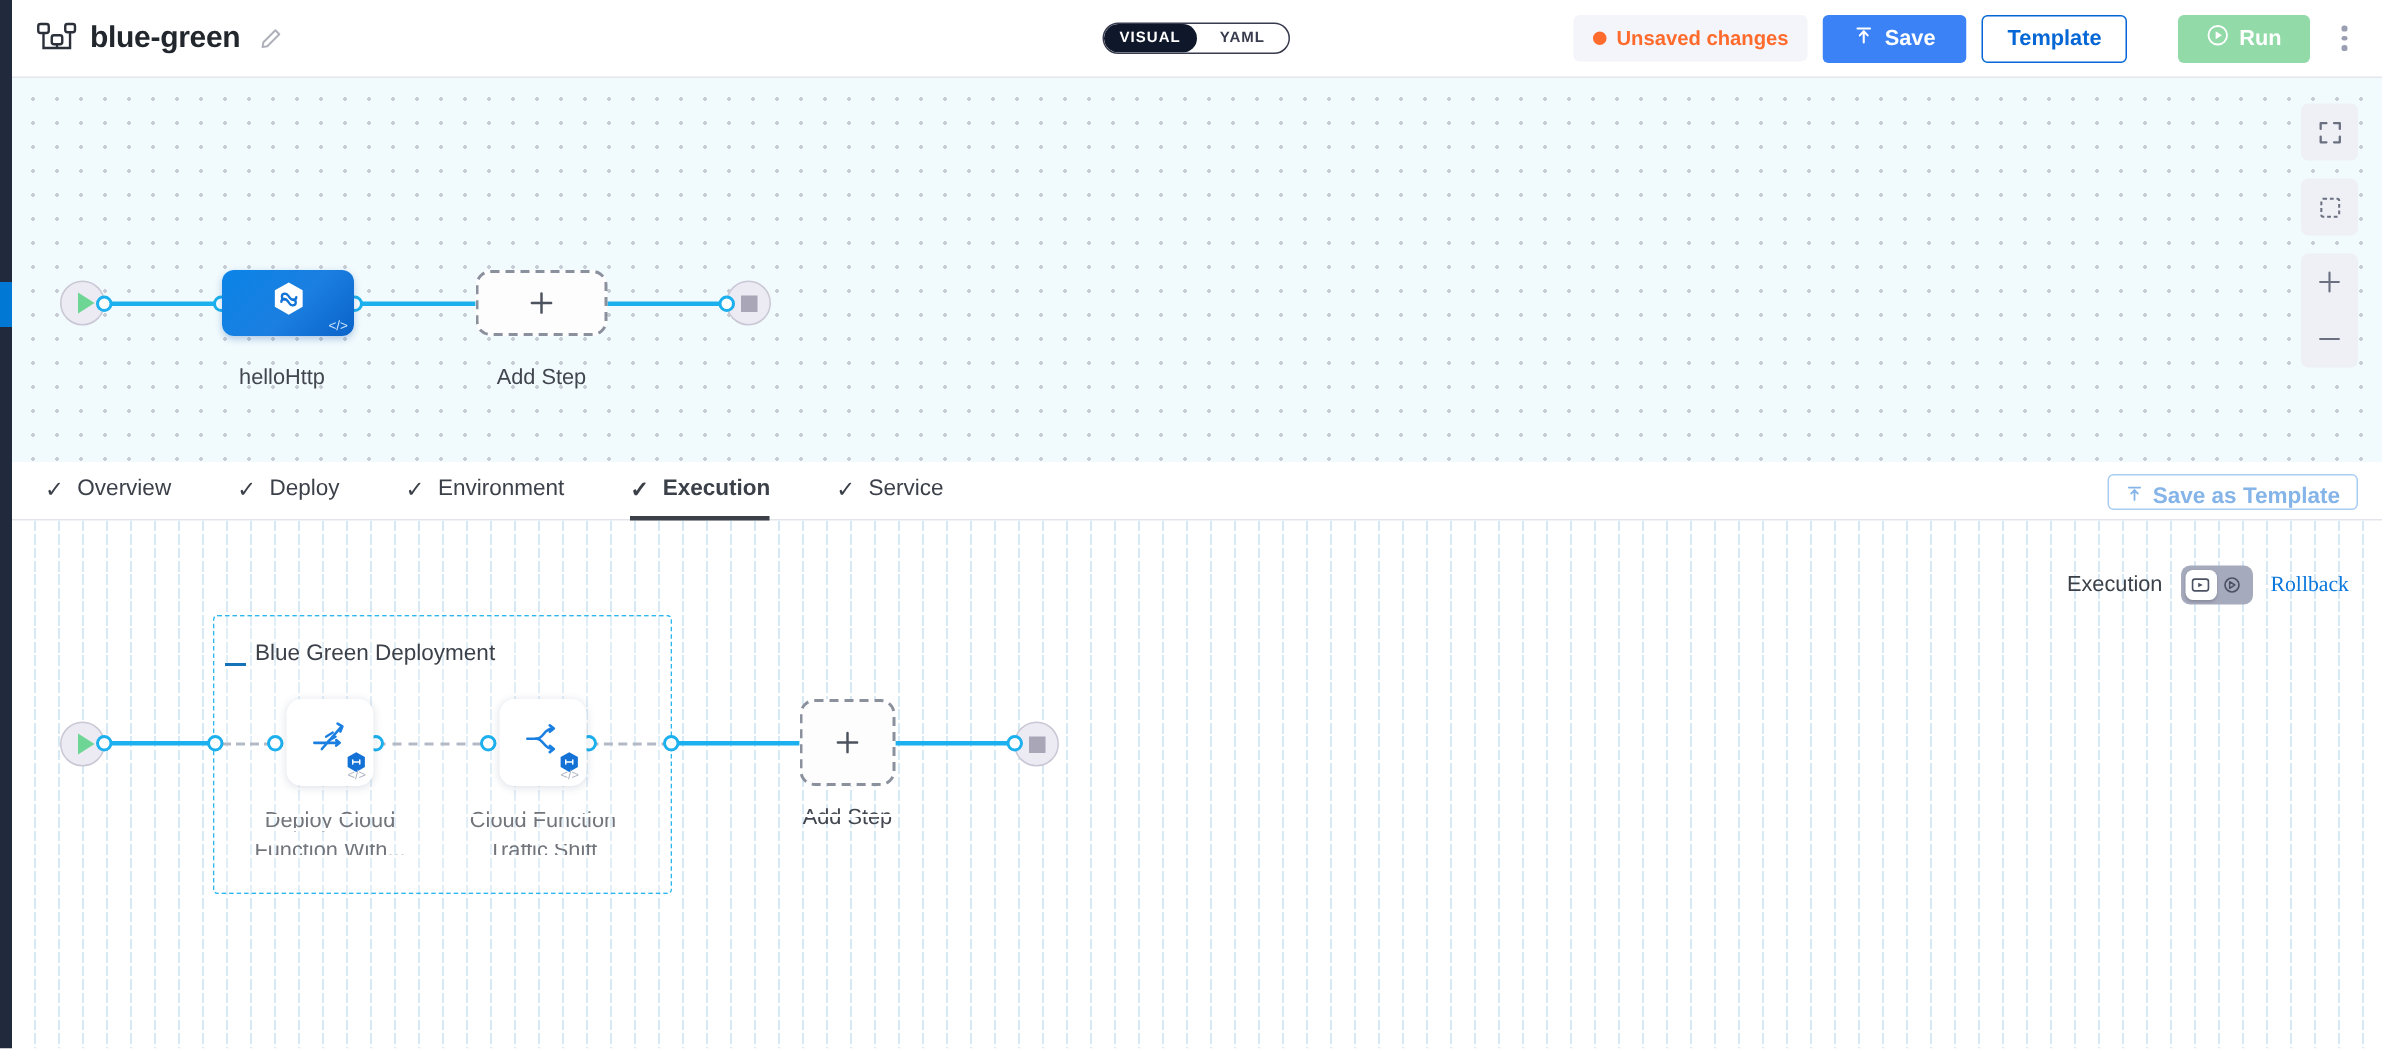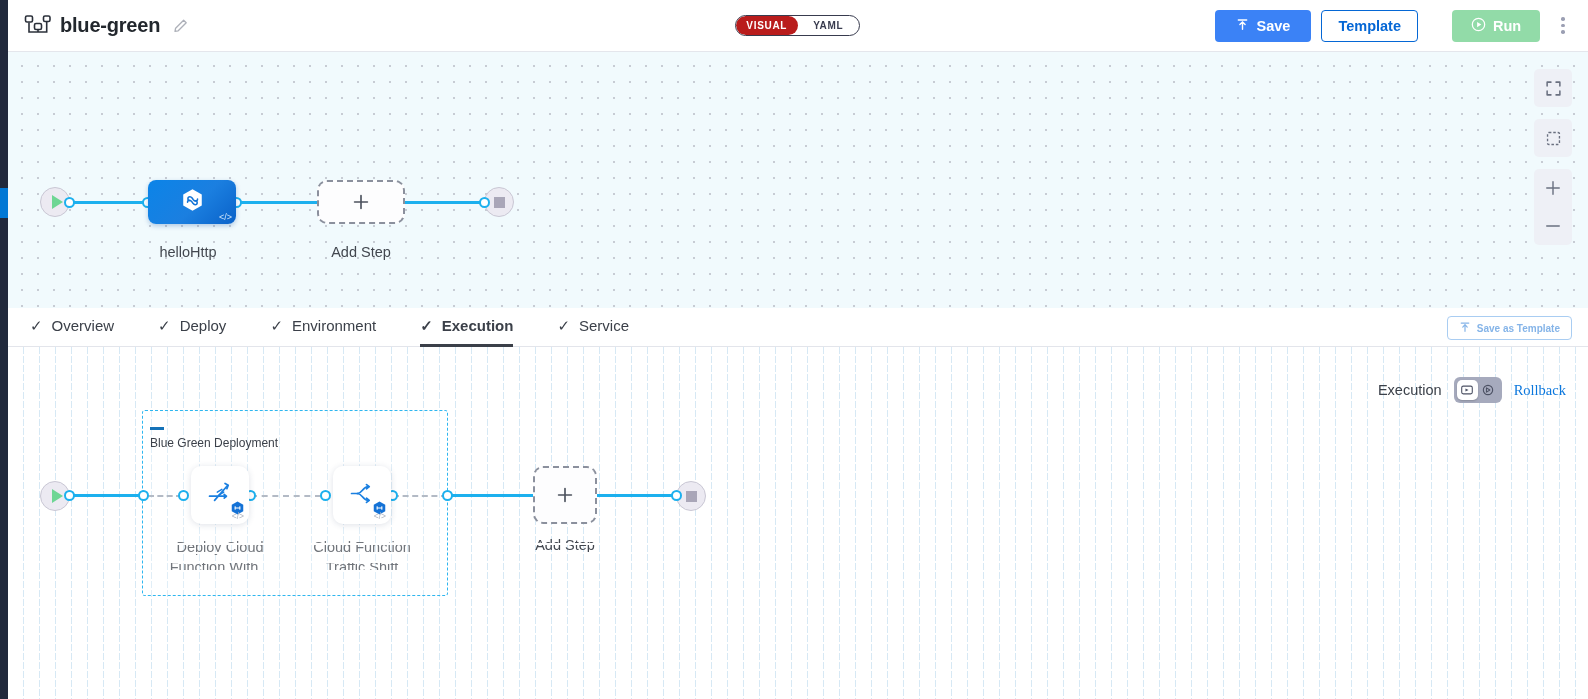--- a/index.html
+++ b/index.html
@@ -39,21 +39,21 @@
     position: absolute; left: 727px; top: 15px;
     width: 125px; height: 21px; border-radius: 11px;
     border: 1px solid #383b4e; background: #fff;
     display: flex; align-items: stretch; overflow: hidden;
   }
   .mode-opt {
     flex: 1; display: flex; align-items: center; justify-content: center;
     font-size: 10px; font-weight: bold; letter-spacing: .7px; cursor: pointer;
     color: #383b4e; border-radius: 11px;
   }
-  .mode-opt.active { background: #b91c1c; color: #fff; }
+  .mode-opt.active { background: #0f172a; color: #fff; }
 
   .header-right { margin-left: auto; display: flex; align-items: center; gap: 10px; }
   .unsaved {
     height: 31px; background: #f4f5fa; border-radius: 4px;
     display: flex; align-items: center; gap: 7px; padding: 0 13px;
     color: #ff6b2c; font-size: 13.5px; font-weight: bold;
   }
   .dot-orange { width: 9px; height: 9px; border-radius: 50%; background: #ff6b2c; }
   .btn {
     height: 32px; border-radius: 4px; font-size: 14.5px; font-weight: bold;
@@ -151,22 +151,22 @@
   .tab {
     display: flex; align-items: center; gap: 9px; height: 39px;
     margin-right: 44px; font-size: 15px; color: #3b4049; cursor: pointer;
     border-bottom: 3px solid transparent; padding-bottom: 0;
   }
   .tab .chk { font-size: 15px; color: #3b4049; }
   .tab.active { font-weight: bold; border-bottom-color: #3b4049; }
   .save-template {
     position: absolute; right: 16px; top: 8px; height: 24px;
     border: 1px solid #a9cdf2; border-radius: 4px; background: #fff;
-    display: flex; align-items: center; gap: 6px; padding: 0 11px;
-    color: #85b4e8; font-size: 10px; font-weight: bold; cursor: pointer;
+    display: flex; align-items: flex-end; gap: 6px; padding: 0 11px;
+    color: #85b4e8; font-size: 15px; font-weight: bold; cursor: pointer;
   }
 
   
   .exec-row {
     position: absolute; right: 22px; top: 30px; display: flex; align-items: center; gap: 12px; z-index: 14;
   }
   .exec-label { font-size: 14.5px; color: #3b4049; }
   .exec-switch {
     width: 48px; height: 26px; border-radius: 6px; background: #a6aabd;
     display: flex; align-items: center; padding: 3px; gap: 0; cursor: pointer;
@@ -177,22 +177,22 @@
   }
   .exec-half.on { background: #fff; box-shadow: 0 1px 2px rgba(0,0,0,.18); }
   .rollback { font-size: 14.5px; color: #0b77dd; cursor: pointer; font-weight: normal; font-family: Liberation Serif, serif; }
 
   
   .group-box {
     position: absolute; border: 1.5px dashed #2eb6ef; border-radius: 3px;
     background: rgba(255,255,255,.25); z-index: 4;
   }
   .group-title {
-    position: absolute; display: flex; align-items: flex-start; gap: 6px;
-    font-size: 12px; color: #3b4049; z-index: 8; flex-direction: column;
+    position: absolute; display: flex; align-items: flex-end; gap: 6px;
+    font-size: 15px; color: #3b4049; z-index: 8;
   }
   .group-dash { width: 14px; height: 2.5px; background: #1472b8; display:block; }
 
   .step-node {
     position: absolute; width: 58px; height: 58px; border-radius: 10px;
     background: #fff; box-shadow: 0 1px 6px rgba(40,60,100,.15);
     display: flex; align-items: center; justify-content: center; cursor: pointer; z-index: 7;
   }
   .step-node .code-badge { position: absolute; right: 5px; bottom: 3px; font-size: 8.5px; color: #aeb4c0; }
   .hex-badge {
@@ -225,20 +225,24 @@
         <path d="M3 14.4 L3.6 11.2 L11.6 3.2 L14.2 5.8 L6.2 13.8 Z" fill="none" stroke="#6b7180" stroke-width="1.3" stroke-linejoin="round"></path>
       </svg>
     </span>
 
     <div class="mode-toggle">
       <div class="mode-opt active">VISUAL</div>
       <div class="mode-opt">YAML</div>
     </div>
 
     <div class="header-right">
+      <div class="unsaved">
+        <span class="dot-orange"></span>
+        <span>Unsaved changes</span>
+      </div>
       <div class="btn btn-save">
         <span>
           <svg viewBox="0 0 14 14" width="13" height="13">
             <path d="M2.5 2.2 H11.5" stroke="#fff" stroke-width="1.5" stroke-linecap="round"></path>
             <path d="M7 12.2 V4.6 M7 4.2 L4.2 7.1 M7 4.2 L9.8 7.1" stroke="#fff" stroke-width="1.5" fill="none" stroke-linecap="round" stroke-linejoin="round"></path>
           </svg>
         </span>
         <span>Save</span>
       </div>
       <div class="btn btn-discard">

